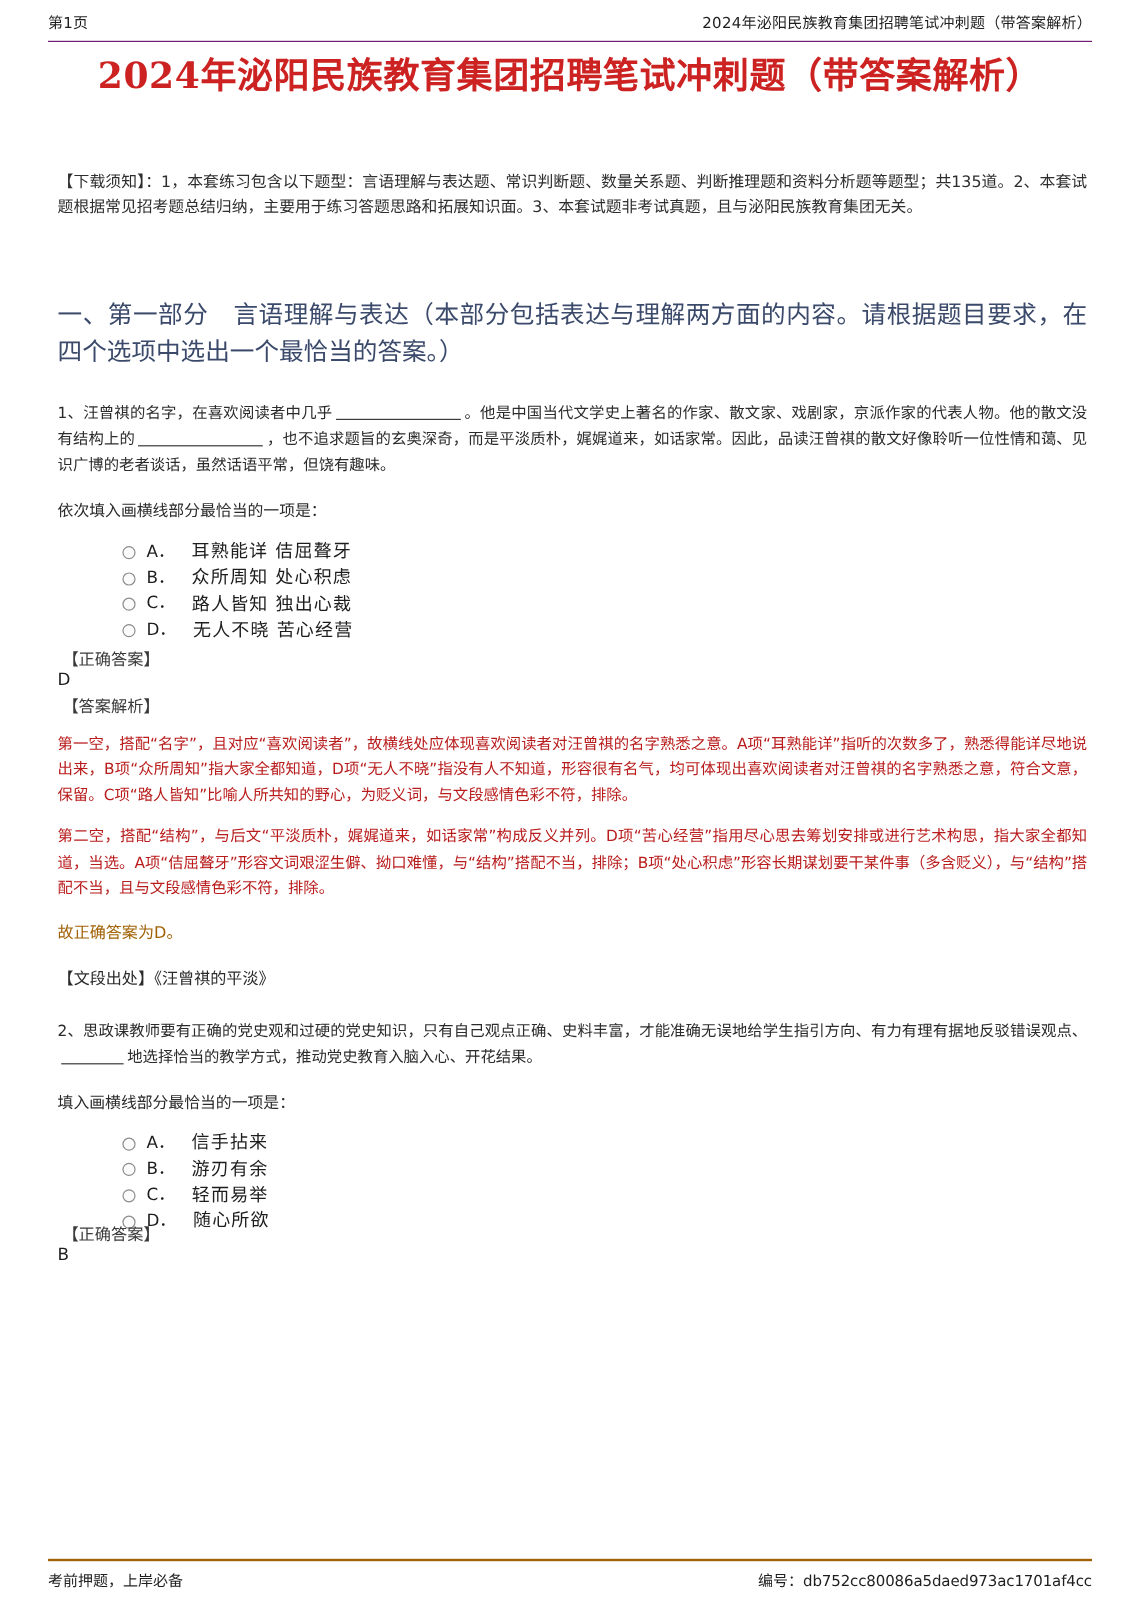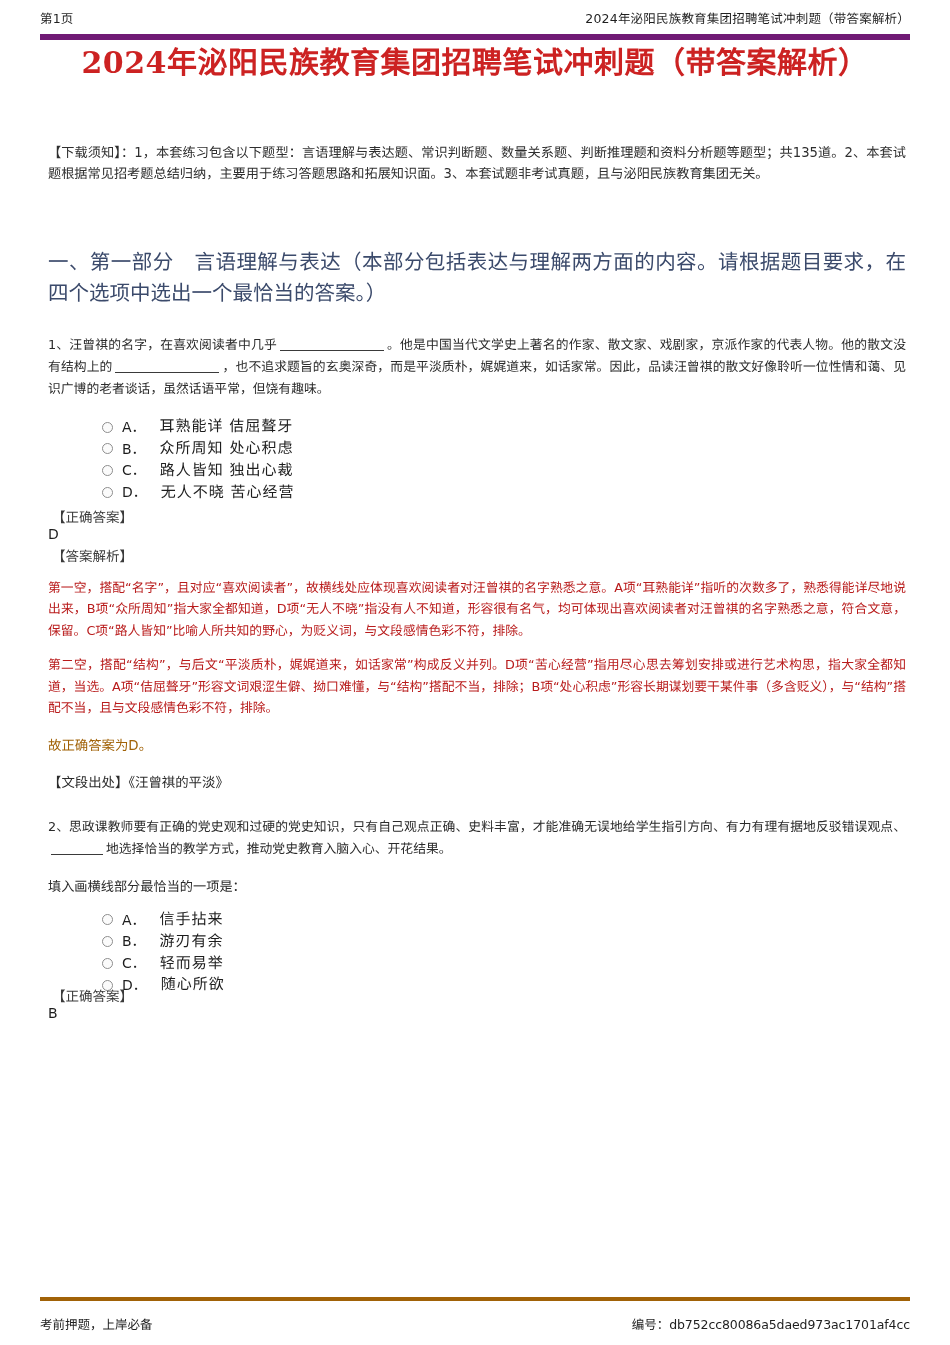--- a/index.html
+++ b/index.html
@@ -24,21 +24,21 @@
     box-sizing: border-box;
   }
 
   
   .doc-header {
     position: absolute;
     top: 8px;
     left: 40px;
     right: 40px;
     height: 26px;
-    border-bottom: 6px solid #701a75;
+    border-bottom: 1px solid #701a75;
     display: flex;
     align-items: flex-start;
     justify-content: space-between;
     font-size: 12.5px;
     color: #1f1f1f;
     letter-spacing: 0.2px;
   }
   .doc-header .hdr-left { white-space: nowrap; }
   .doc-header .hdr-right { white-space: nowrap; }
 
@@ -189,23 +189,22 @@
     margin-top: -14px;
   }
 
   
   .doc-footer {
     position: absolute;
     left: 40px;
     right: 40px;
     bottom: 12px;
     height: 26px;
-    border-top: 4px solid #a16207;
+    border-top: 2px solid #a16207;
     display: flex;
-    align-items: flex-end;
     justify-content: space-between;
     font-size: 12.5px;
     color: #1f1f1f;
     padding-top: 6px;
   }
   .doc-footer .ftr-left { white-space: nowrap; }
   .doc-footer .ftr-right { white-space: nowrap; }
   .code-mono {
     font-family: "DejaVu Sans", "Liberation Sans", sans-serif;
     letter-spacing: -0.1px;
@@ -225,20 +224,21 @@
 
   <div class="content">
 
     <p class="notice">【下载须知】：1，本套练习包含以下题型：言语理解与表达题、常识判断题、数量关系题、判断推理题和资料分析题等题型；共135道。2、本套试题根据常见招考题总结归纳，主要用于练习答题思路和拓展知识面。3、本套试题非考试真题，且与泌阳民族教育集团无关。</p>
 
     <p class="section-heading">一、第一部分　言语理解与表达（本部分包括表达与理解两方面的内容。请根据题目要求，在四个选项中选出一个最恰当的答案。）</p>
 
     <div>
       <p class="q-stem"><span>1、</span><span>汪曾祺的名字，在喜欢阅读者中几乎</span><span class="blank"></span><span>。他是中国当代文学史上著名的作家、散文家、戏剧家，京派作家的代表人物。他的散文没有结构上的</span><span class="blank"></span><span>，也不追求题旨的玄奥深奇，而是平淡质朴，娓娓道来，如话家常。因此，品读汪曾祺的散文好像聆听一位性情和蔼、见识广博的老者谈话，虽然话语平常，但饶有趣味。</span></p>
 
+      <p class="q-prompt">依次填入画横线部分最恰当的一项是：</p>
 
       <ul class="options">
         <li class="option">
           <span class="radio"></span>
           <span class="opt-letter">A．</span>
           <span class="opt-text">耳熟能详 佶屈聱牙</span>
         </li>
         <li class="option">
           <span class="radio"></span>
           <span class="opt-letter">B．</span>

